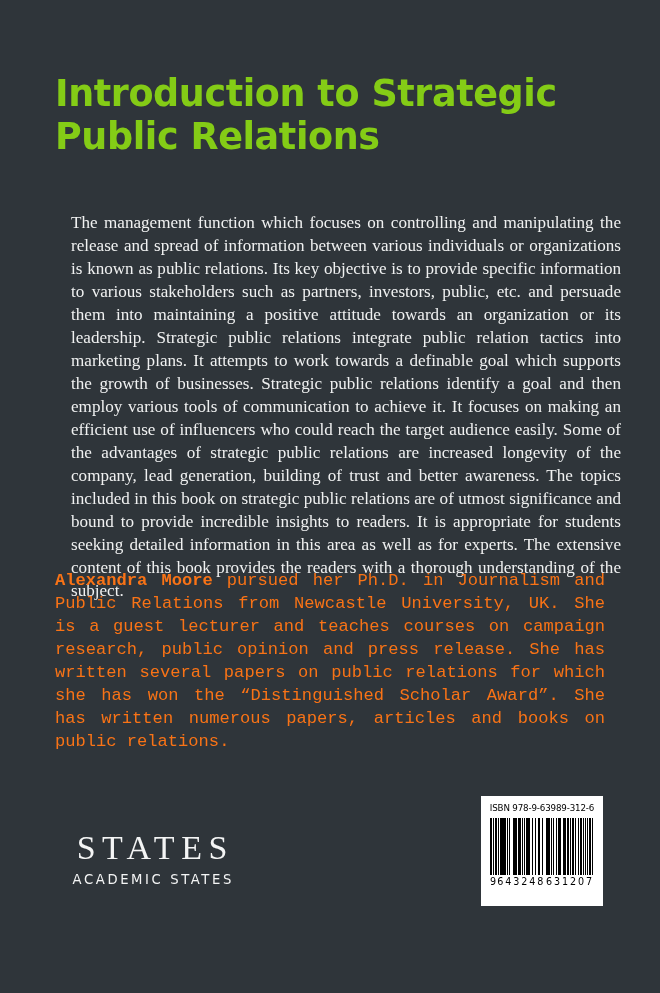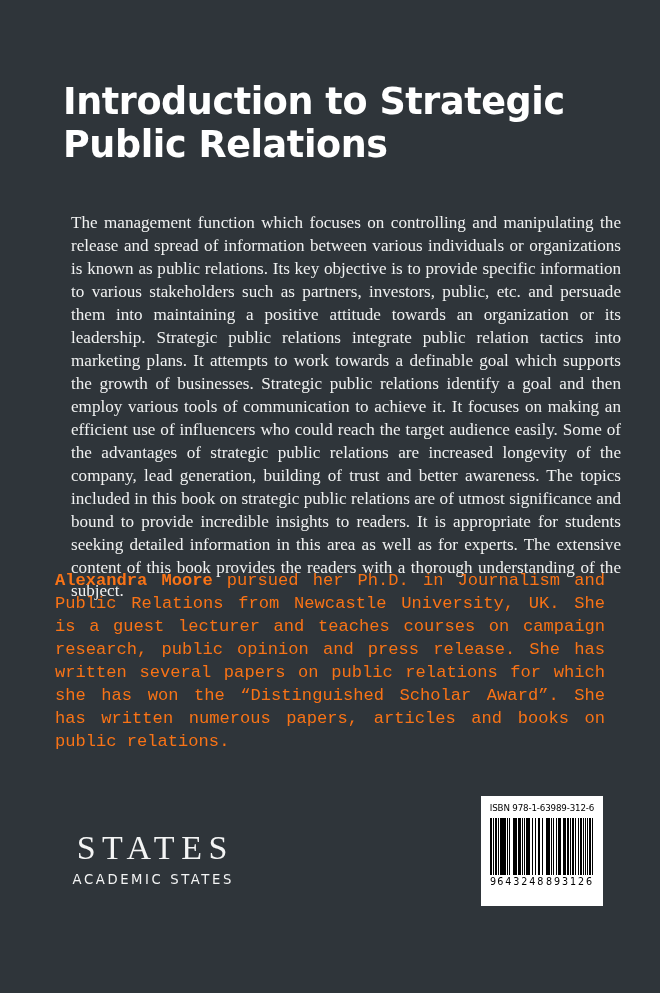--- a/index.html
+++ b/index.html
@@ -17,27 +17,27 @@
     font-family: "Liberation Serif", "DejaVu Serif", serif;
     -webkit-font-smoothing: antialiased;
   }
 
   
   .title {
     position: absolute;
     left: 55px;
     top: 72px;
     width: 545px;
-    color: #ffffff;
+    color: #84cc16;
     font-family: "DejaVu Sans", "Liberation Sans", sans-serif;
     font-weight: bold;
     font-size: 36.5px;
     line-height: 1.18;
     letter-spacing: -0.4px;
-    margin: 8px;
+    margin: 0;
   }
 
   
   .blurb {
     position: absolute;
     left: 55px;
     top: 196px;
     width: 550px;
     color: #f0f1f1;
     font-family: "Liberation Serif", "DejaVu Serif", serif;
@@ -180,21 +180,21 @@
       <div class="logo-rule"></div>
       <div class="logo-words">
         <div class="logo-states">STATES</div>
         <div class="logo-academic">ACADEMIC STATES</div>
       </div>
       <div class="logo-rule"></div>
     </div>
   </div>
 
   <div class="barcode-box">
-    <div class="isbn-text">ISBN 978-1-63989-312-6</div>
+    <div class="isbn-text">ISBN 978-9-63989-312-6</div>
     <div class="bars">
         <span style="width:0.667px;background:#000"></span>
         <span style="width:0.667px;background:#fff"></span>
         <span style="width:0.667px;background:#000"></span>
         <span style="width:0.667px;background:#fff"></span>
         <span style="width:0.667px;background:#000"></span>
         <span style="width:0.667px;background:#000"></span>
         <span style="width:0.667px;background:#fff"></span>
         <span style="width:0.667px;background:#000"></span>
         <span style="width:0.667px;background:#000"></span>
@@ -342,17 +342,17 @@
         <span style="width:0.667px;background:#fff"></span>
         <span style="width:0.667px;background:#000"></span>
         <span style="width:0.667px;background:#000"></span>
         <span style="width:0.667px;background:#000"></span>
         <span style="width:0.667px;background:#fff"></span>
         <span style="width:0.667px;background:#000"></span>
       </div>
     <div class="ean-digits">
       <span>9</span>
       <span class="grp">643248</span>
-      <span class="grp">893126</span>
+      <span class="grp">631207</span>
     </div>
   </div>
 
 </div>
 
 </body></html>

